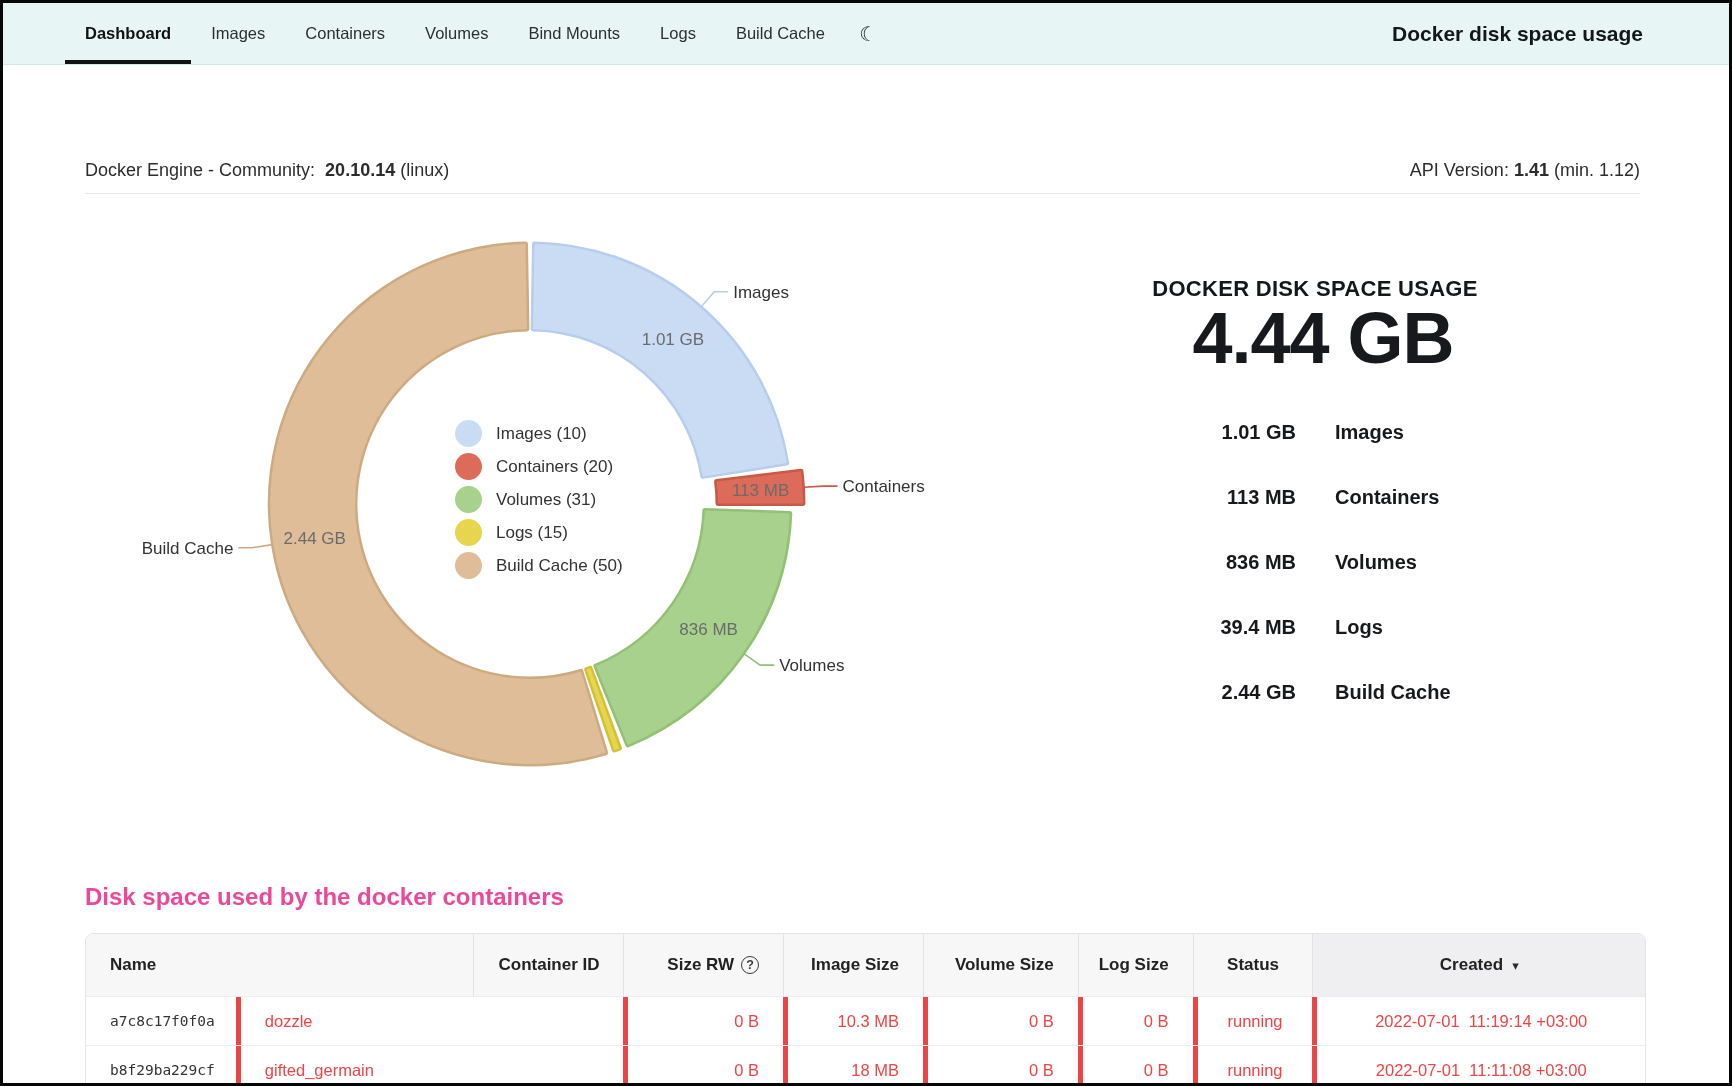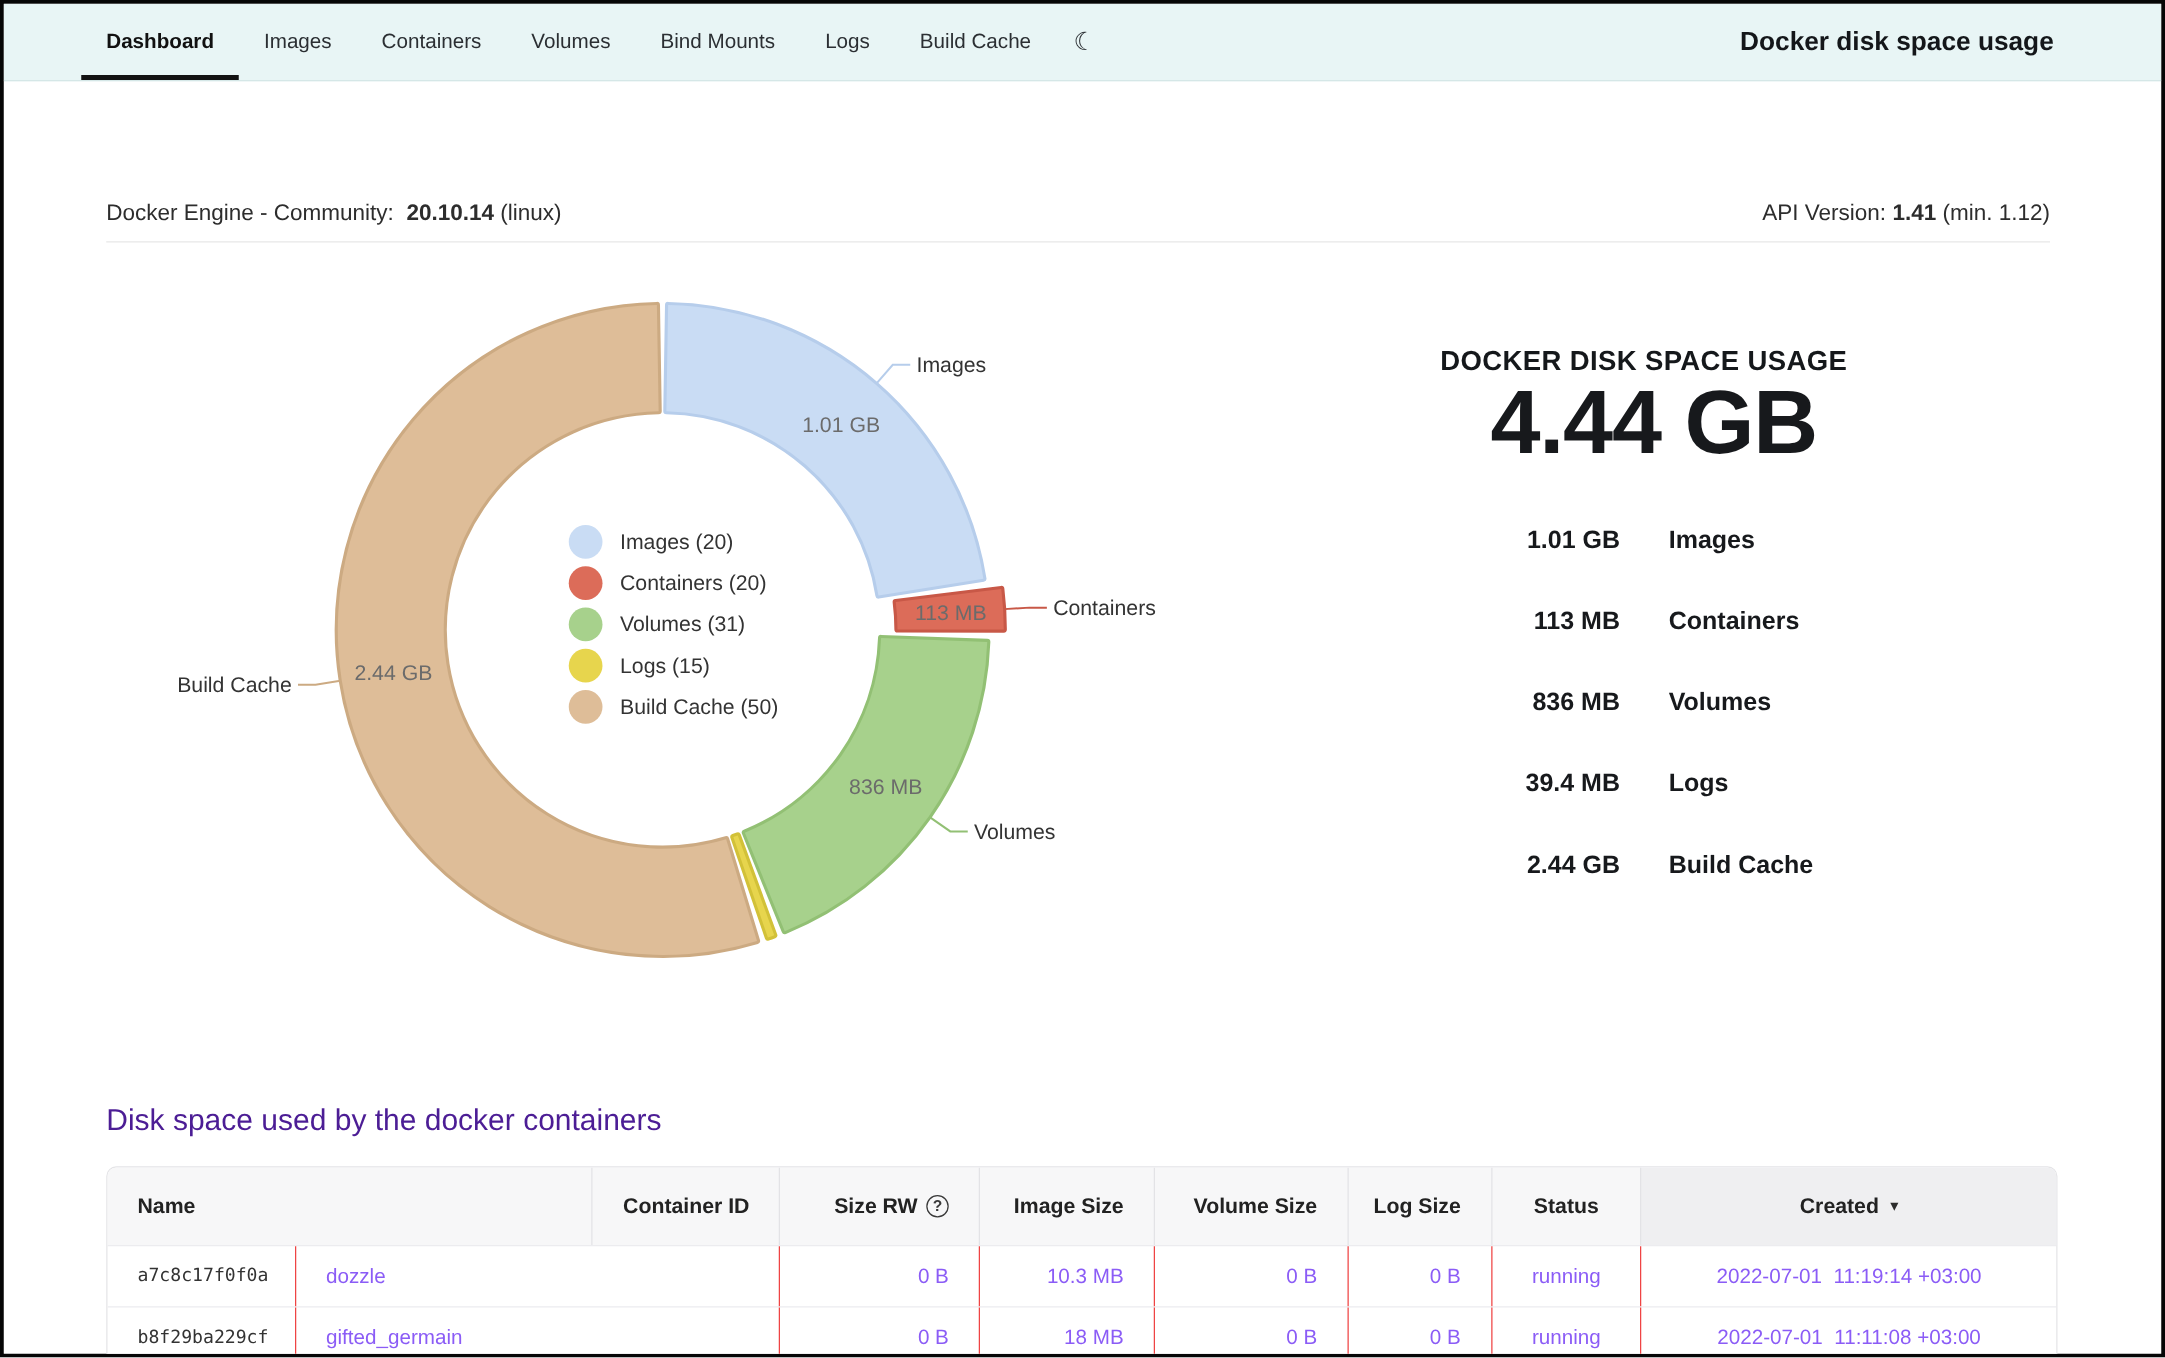--- a/index.html
+++ b/index.html
@@ -44,31 +44,31 @@
   .summary-heading{position:absolute;top:8px;left:0;right:0;text-align:center;
     font-size:22px;font-weight:bold;letter-spacing:.3px;color:#15181b;}
   .summary-total{position:absolute;top:32px;left:16px;right:0;text-align:center;
     font-size:72px;font-weight:600;letter-spacing:-1px;color:#17191c;line-height:76px;}
   .summary-rows{position:absolute;top:132px;left:0;right:0;}
   .summary-row{display:flex;align-items:center;height:65px;}
   .summary-size{width:293px;text-align:right;font-size:20px;font-weight:bold;color:#17191c;}
   .summary-label{margin-left:39px;font-size:20px;font-weight:bold;color:#17191c;}
   
   .table-heading{position:absolute;left:82px;top:880px;margin:0;
-    font-size:24px;font-weight:normal;color:#4c1d95;}
+    font-size:24px;font-weight:bold;color:#ec4899;}
   .tbl{position:absolute;left:82px;top:930px;width:1561px;box-sizing:border-box;
     border:1px solid #e4e4e7;border-radius:8px 8px 0 0;overflow:hidden;background:#fff;}
   .tbl-head{display:flex;height:62px;background:#f7f7f8;}
   .th{display:flex;align-items:center;box-sizing:border-box;height:62px;
     font-size:17px;font-weight:bold;color:#222;border-left:1px solid #e3e3e6;}
   .th:first-child{border-left:none;}
   .th.sorted{background:#efeff1;cursor:pointer;}
   .tr{display:flex;height:48px;border-top:1px solid #ececef;}
   .td{display:flex;align-items:center;box-sizing:border-box;height:48px;
-    font-size:16.5px;color:#8b5cf6;border-left:1px solid #ef4444;white-space:pre;}
+    font-size:16.5px;color:#ef4444;border-left:5px solid #ef4444;white-space:pre;}
   .td:first-child{border-left:none;}
   .mono{font-family:"DejaVu Sans Mono","Liberation Mono",monospace;font-size:14.5px;color:#333;}
   .al{justify-content:flex-start;padding-left:24px;padding-right:10px;}
   .ar{justify-content:flex-end;padding-right:24px;padding-left:10px;}
   .ac{justify-content:center;padding:0 8px;}
   .help-circle{display:inline-flex;align-items:center;justify-content:center;
     width:18px;height:18px;border:1.6px solid #3a3a3a;border-radius:50%;
     font-size:12.5px;font-weight:bold;color:#3a3a3a;margin-left:7px;box-sizing:border-box;cursor:pointer;}
   .sort-arrow{margin-left:9px;font-size:13px;color:#2c2c2c;}
 </style>
@@ -124,21 +124,21 @@
         <text x="656.2" y="458.1" text-anchor="start" class="donut-callout-text">Volumes</text>
         <path d="M496.4 535.2 A260 260 0 0 1 491.3 537.0 L463.7 456.6 A175 175 0 0 0 467.2 455.3 Z" fill="#e7d54d" stroke="#d2c138" stroke-width="5" stroke-linejoin="round" style="paint-order:stroke"></path>
         <path d="M482.6 539.8 A260 260 0 1 1 402.5 31.0 L403.9 116.0 A175 175 0 1 0 457.9 458.4 Z" fill="#debd98" stroke="#ccaa82" stroke-width="5" stroke-linejoin="round" style="paint-order:stroke"></path>
         <text x="191.7" y="330.9" text-anchor="middle" class="donut-value">2.44 GB</text>
         <polyline points="149.2,331.6 129.4,334.7 115.4,334.7" fill="none" stroke="#ccaa82" stroke-width="1.6"></polyline>
         <text x="110.4" y="340.7" text-anchor="end" class="donut-callout-text">Build Cache</text>
       </svg>
     <div class="legend" id="legend">
         <div class="legend-row">
           <span class="legend-swatch" style="background: rgb(201, 220, 244);"></span>
-          <span class="legend-label">Images (20)</span>
+          <span class="legend-label">Images (10)</span>
         </div>
         <div class="legend-row">
           <span class="legend-swatch" style="background: rgb(220, 108, 89);"></span>
           <span class="legend-label">Containers (20)</span>
         </div>
         <div class="legend-row">
           <span class="legend-swatch" style="background: rgb(167, 209, 140);"></span>
           <span class="legend-label">Volumes (31)</span>
         </div>
         <div class="legend-row">

